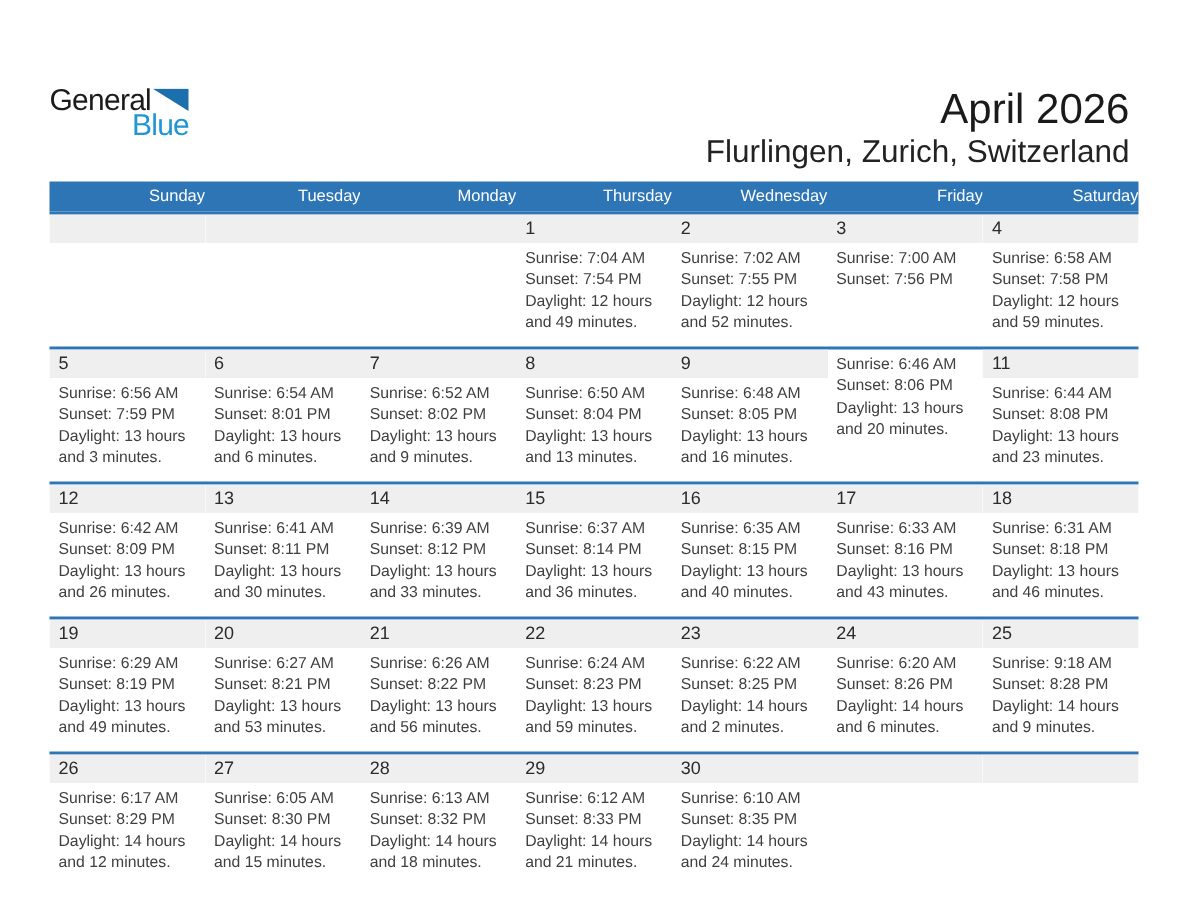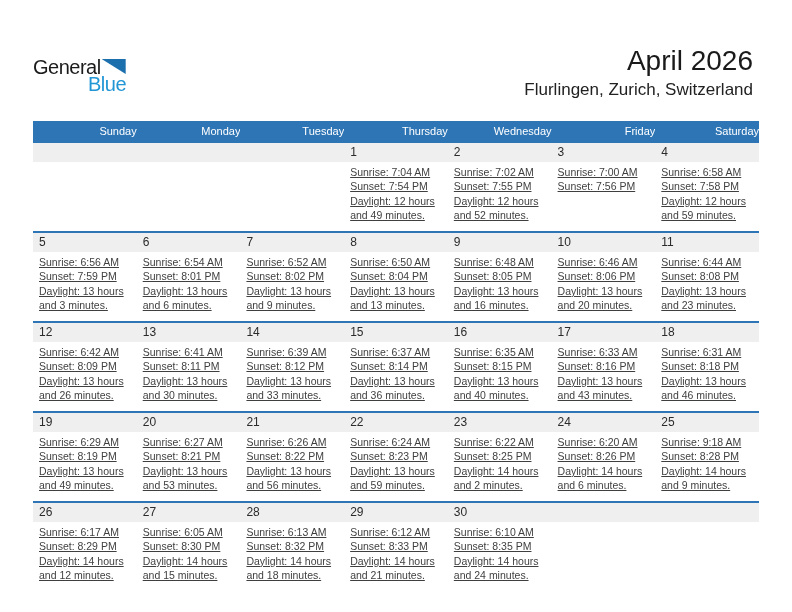--- a/index.html
+++ b/index.html
@@ -25,23 +25,23 @@
   .logo-triangle {
     width: 24px; height: 15px; margin-left: 1px; margin-top: 3px;
     background: var(--logo-triangle-blue);
     clip-path: polygon(0 0, 100% 0, 100% 100%);
   }
   .logo-blue {
     font-size: 20px; line-height: 20px; margin-left: 55px; margin-top: -4px;
     color: var(--logo-blue); letter-spacing: -0.5px;
   }
   
-  .titles { position: absolute; top: 28px; right: 39px; text-align: right; }
+  .titles { position: absolute; top: 40px; right: 39px; text-align: right; }
   .month-title { font-size: 28px; line-height: 34px; color: var(--title-text); }
-  .location-subtitle { font-size: 17px; line-height: 18px; margin-top: 3px; color: #222222; }
+  .location-subtitle { font-size: 21px; line-height: 18px; margin-top: 3px; color: #222222; }
   
   .calendar { position: absolute; left: 33px; top: 105px; width: 726px; }
   .weekday-header {
     display: grid; grid-template-columns: repeat(7, 1fr);
     background: var(--header-blue); height: 20px;
   }
   .weekday-header span {
     color: #ffffff; font-size: 11px; line-height: 20px; padding-left: 6px;
     overflow: hidden; white-space: nowrap; text-align: right;
   }
@@ -51,21 +51,21 @@
     border-top: 2px solid var(--row-divider-blue);
   }
   .day-cell { overflow: hidden; }
   .day-number-strip {
     height: 19px; background: var(--day-strip-gray);
     font-size: 12px; line-height: 19px; padding-left: 6px;
     color: var(--day-number-text);
   }
   .cell-body {
     padding: 3px 6px 0 6px;
-    font-size: 10.5px; line-height: 14.4px; color: var(--body-text); text-decoration: underline;
+    font-size: 10.5px; line-height: 14.4px; color: var(--body-text);
   }
 </style>
 </head>
 <body>
 
 <div class="page">
 
   <div class="logo">
     <div class="logo-top">
       <span class="logo-general">General</span>
@@ -75,22 +75,22 @@
   </div>
 
   <div class="titles">
     <div class="month-title">April 2026</div>
     <div class="location-subtitle">Flurlingen, Zurich, Switzerland</div>
   </div>
 
   <div class="calendar">
     <div class="weekday-header" id="weekday-header">
         <span>Sunday</span>
+        <span>Tuesday</span>
         <span>Monday</span>
-        <span>Tuesday</span>
         <span>Thursday</span>
         <span>Wednesday</span>
         <span>Friday</span>
         <span>Saturday</span>
       </div>
     <div id="weeks">
         <div class="week-row">
           <div class="day-cell">
             <div class="day-number-strip"></div>
           </div>
@@ -167,21 +167,20 @@
           </div>
           <div class="day-cell">
             <div class="day-number-strip">9</div>
             <div class="cell-body">
               <div>Sunrise: 6:48 AM</div>
               <div>Sunset: 8:05 PM</div>
               <div>Daylight: 13 hours and 16 minutes.</div>
             </div>
           </div>
           <div class="day-cell">
-            <div class="day-number-strip">10</div>
             <div class="cell-body">
               <div>Sunrise: 6:46 AM</div>
               <div>Sunset: 8:06 PM</div>
               <div>Daylight: 13 hours and 20 minutes.</div>
             </div>
           </div>
           <div class="day-cell">
             <div class="day-number-strip">11</div>
             <div class="cell-body">
               <div>Sunrise: 6:44 AM</div>

